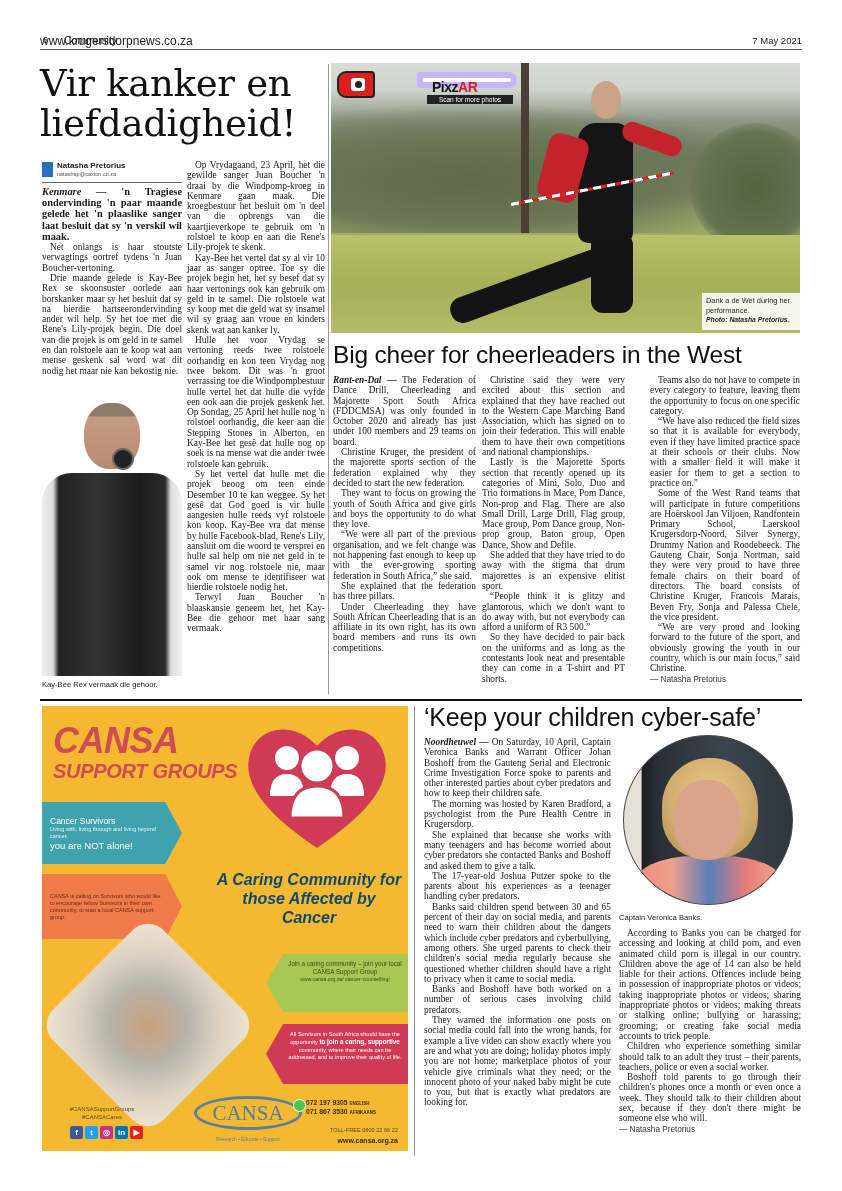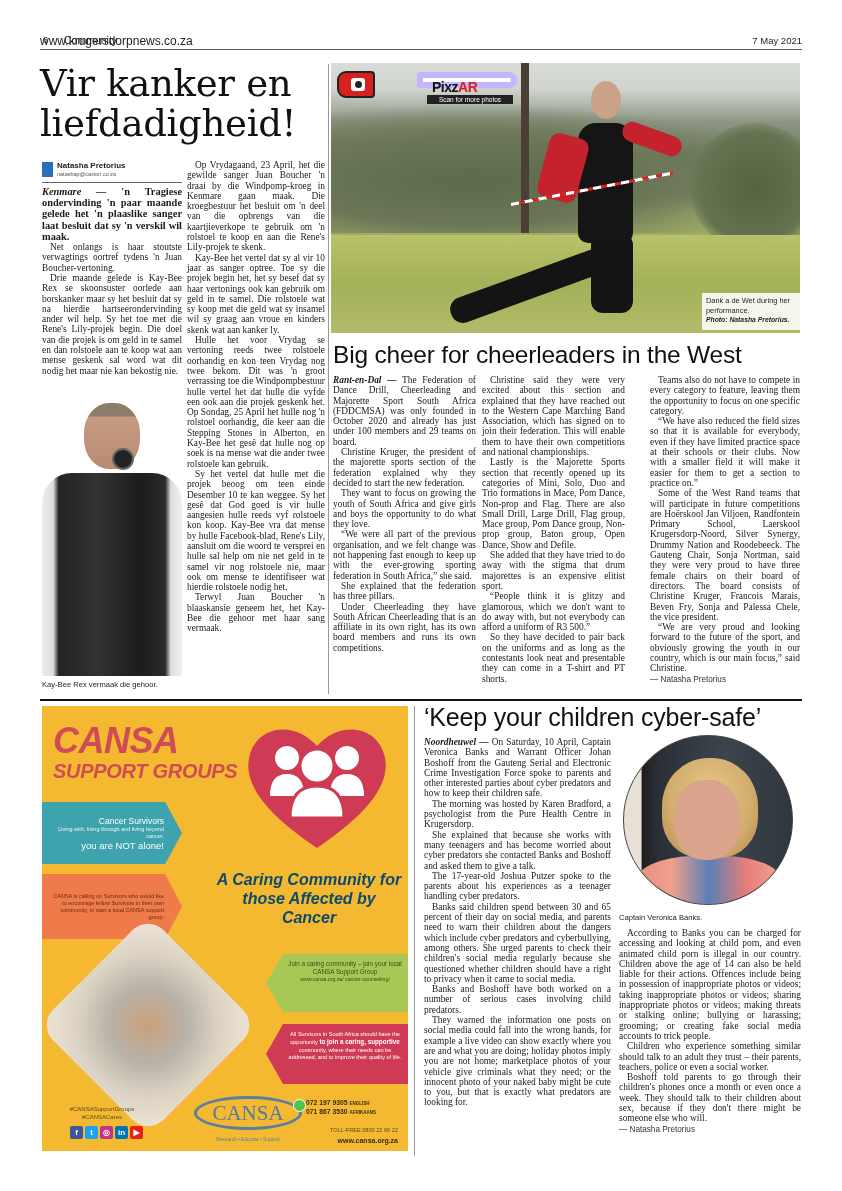--- a/index.html
+++ b/index.html
@@ -66,21 +66,21 @@
   .singer-vest { position:absolute; left:0; top:80px; width:140px; height:205px; background: linear-gradient(90deg,#eee 0%,#ddd 8%,#222 12%,#333 40%,#1c1c1c 70%,#2b2b2b 88%,#ddd 92%,#f2f2f2 100%); border-radius: 30px 30px 0 0; }
   .singer-mic { position:absolute; left:70px; top:55px; width:22px; height:22px; border-radius:50%; background:#222; border:2px solid #666; }
 
   .caption { position:absolute; font-family:"Liberation Sans",sans-serif; font-size:7.6px; color:#222; }
 
   
   .ad { position:absolute; left:42px; top:706px; width:366px; height:445px; background:#f5b931; overflow:hidden; font-family:"Liberation Sans",sans-serif; }
   .ad .t1 { position:absolute; left:11px; top:14px; font-size:36px; font-weight:bold; font-style: italic; color:#cf4b55; letter-spacing:-0.5px; }
   .ad .t2 { position:absolute; left:11px; top:54px; font-size:20px; font-weight:bold; font-style: italic; color:#cf4b55; letter-spacing:-0.3px; }
   .ad .heart { position:absolute; left:200px; top:10px; width:150px; height:140px; }
-  .ad .arrow { position:absolute; left:0; width:140px; height:62px; color:#fff; text-align:right; }
+  .ad .arrow { position:absolute; left:0; width:140px; height:62px; color:#fff; text-align:left; }
   .ad .arrow .in { position:absolute; left:8px; right:18px; top:0; bottom:0; display:flex; flex-direction:column; justify-content:center; }
   .ad .a1 { top:96px; background:#3ea3ac; clip-path: polygon(0 0, 88% 0, 100% 50%, 88% 100%, 0 100%); }
   .ad .a2 { top:168px; height:65px; background:#ef7b4b; clip-path: polygon(0 0, 88% 0, 100% 50%, 88% 100%, 0 100%); }
   .ad .a1 .h { font-size:8.5px; }
   .ad .a1 .s { font-size:5.5px; line-height:7px; opacity:.9; }
   .ad .a1 .b { font-size:9.5px; }
   .ad .a2 .s { font-size:5.5px; line-height:7px; color:#6a2b18; }
   .ad .tag { position:absolute; left:172px; top:164px; width:190px; font-size:16px; line-height:19px; font-weight:bold; font-style:italic; color:#0c4a6e; text-align:center; }
   .ad .diamond { position:absolute; left:28px; top:241px; width:156px; height:156px; transform: rotate(45deg); border-radius:22px; overflow:hidden; background: radial-gradient(circle at 50% 50%, #c9a07c 0%, #b8b2a8 35%, #dcd3c4 65%, #f0e7d8 100%); transform-origin: center; }
   .ad .g1 { position:absolute; right:0; top:248px; width:142px; height:58px; background:#a8c856; clip-path: polygon(12% 0, 100% 0, 100% 100%, 12% 100%, 0 50%); color:#3a4a16; text-align:center; }

